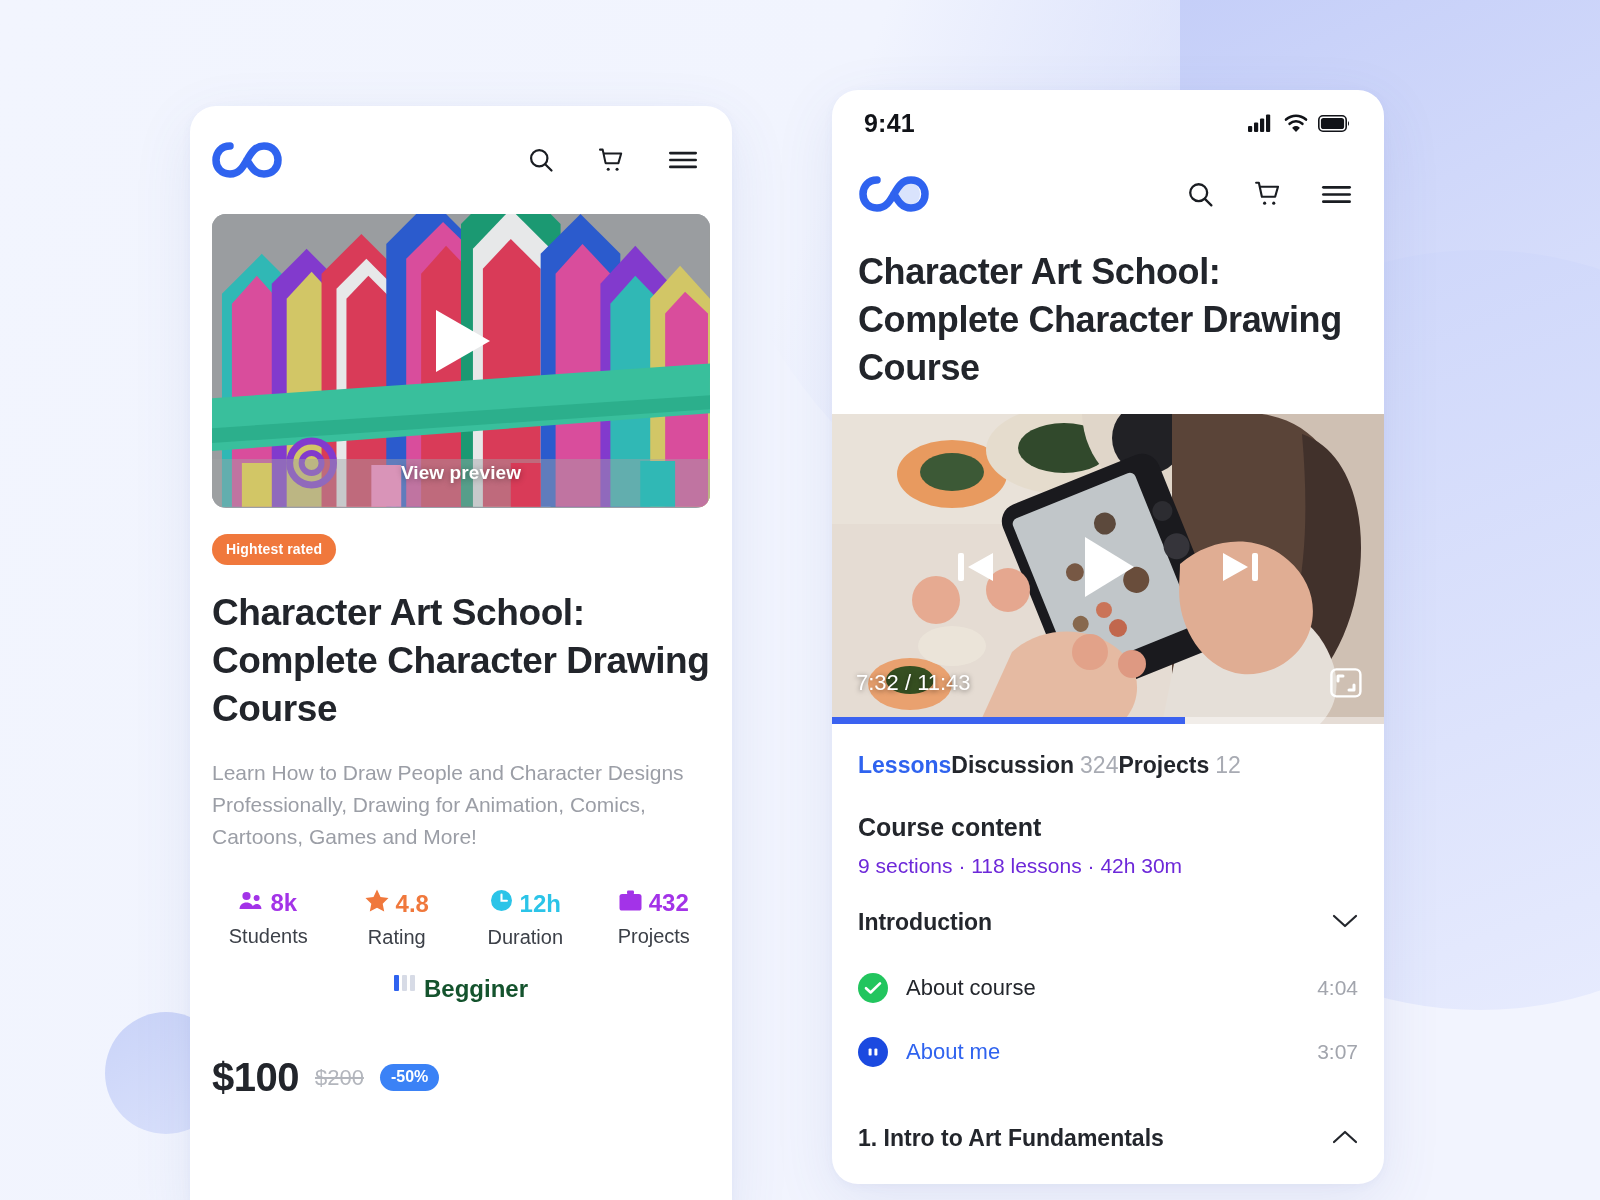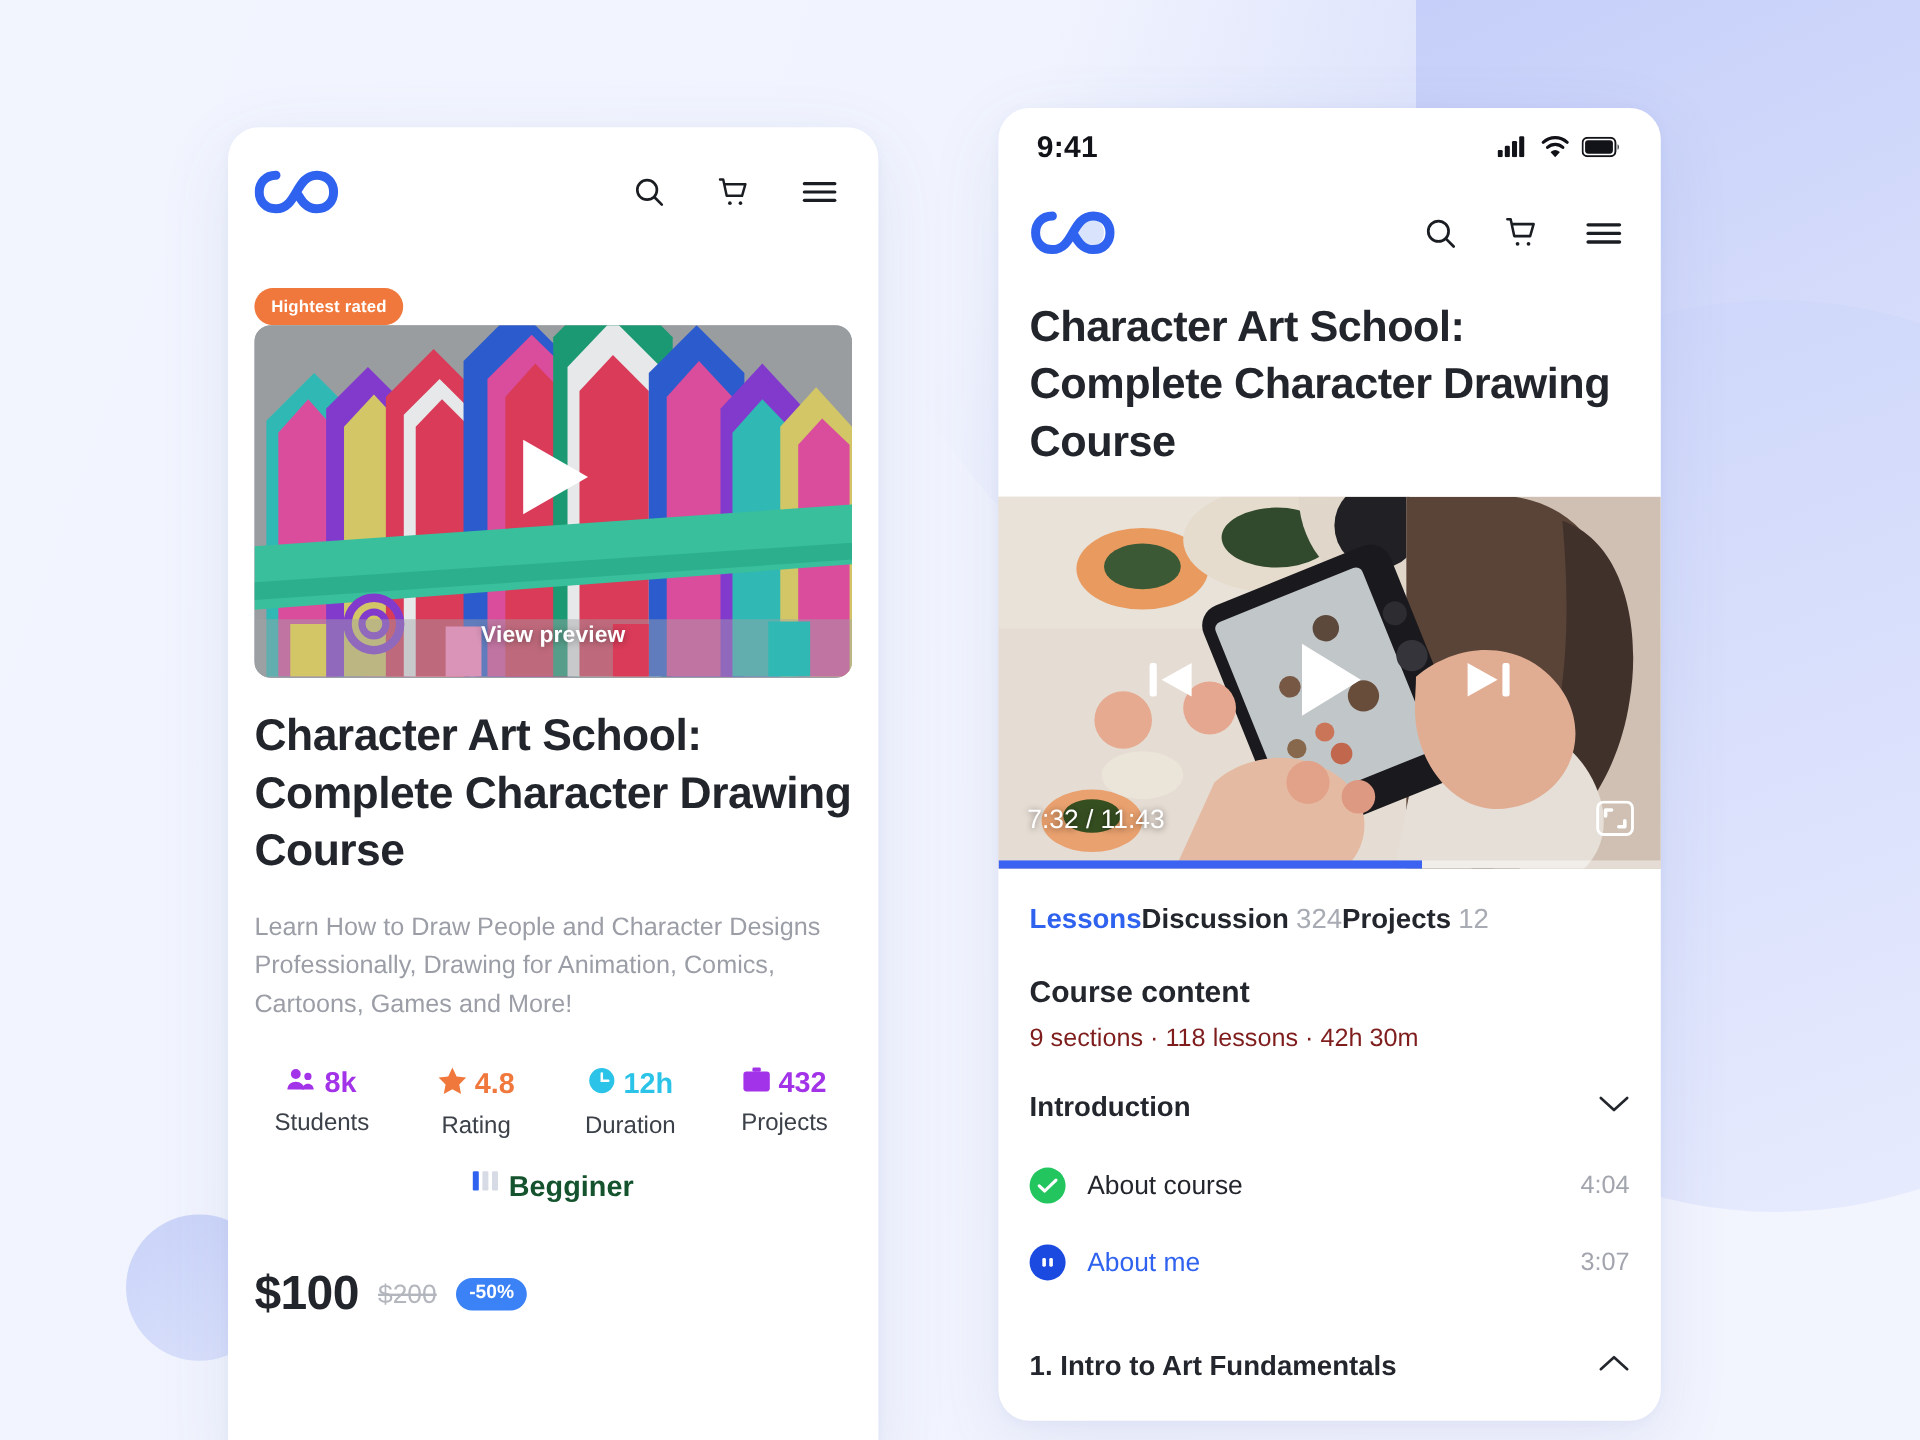--- a/index.html
+++ b/index.html
@@ -219,21 +219,21 @@
   .tab.active { color:#2f63ef; }
   .tab .cnt { color:#a8abb3; font-weight:400; margin-left:6px; }
 
   
   #course-heading {
     padding: 34px 26px 0 26px;
     font-size:25px; font-weight:700; color:#23262c;
   }
   #course-meta {
     padding: 12px 26px 0 26px;
-    font-size:21px; color:#7f1d1d;
+    font-size:21px; color:#6d28d9;
   }
 
   .section-row {
     display:flex; align-items:center;
     padding: 0 26px;
     height: 66px;
     margin-top: 12px;
     cursor:pointer;
   }
   .section-title { font-size:23px; font-weight:700; color:#23262c; flex:1; }
@@ -286,24 +286,20 @@
         </svg>
       </div>
       <div class="icon-btn">
         <svg width="30" height="24" viewBox="0 0 26 20" stroke="#1a1d22" stroke-width="2.3" stroke-linecap="round">
           <line x1="2" y1="4" x2="24" y2="4"></line>
             <line x1="2" y1="10" x2="24" y2="10"></line>
             <line x1="2" y1="16" x2="24" y2="16"></line>
         </svg>
       </div>
     </div>
-  </div>
-
-  <div id="badge-row">
-    <span class="badge">Hightest rated</span>
   </div>
 
   <div id="hero">
     <svg id="hero-art" viewBox="0 0 500 294" preserveAspectRatio="xMidYMid slice">
       <rect width="500" height="294" fill="#a8aaac"></rect>
       <g>
         <polygon points="10,80 50,40 90,80 90,294 10,294" fill="#2fc9c4"></polygon>
         <polygon points="20,90 45,62 70,90 70,294 20,294" fill="#f04fa8"></polygon>
         <polygon points="60,70 95,35 130,70 130,294 60,294" fill="#8d3ae0"></polygon>
         <polygon points="75,85 100,58 125,85 125,294 75,294" fill="#e8d96a"></polygon>
@@ -335,20 +331,24 @@
       <rect width="500" height="294" fill="#3a3f46" opacity=".12"></rect>
     </svg>
     <div class="hero-play">
       <svg width="66" height="70" viewBox="0 0 66 70">
         <polygon points="8,4 62,35 8,66" fill="#ffffff"></polygon>
       </svg>
     </div>
     <div id="hero-caption-wrap">View preview</div>
   </div>
 
+  <div id="badge-row">
+    <span class="badge">Hightest rated</span>
+  </div>
+
   <h1 id="left-title">Character Art School: Complete Character Drawing Course</h1>
   <p id="left-desc">Learn How to Draw People and Character Designs Professionally, Drawing for Animation, Comics, Cartoons, Games and More!</p>
 
   <div id="stats">
 
     <div class="stat">
       <div class="stat-top" style="color:#a333e8">
         <span>
           <svg width="24" height="20" viewBox="0 0 24 20" fill="#a333e8">
             <circle cx="7.5" cy="5" r="4.1"></circle>

